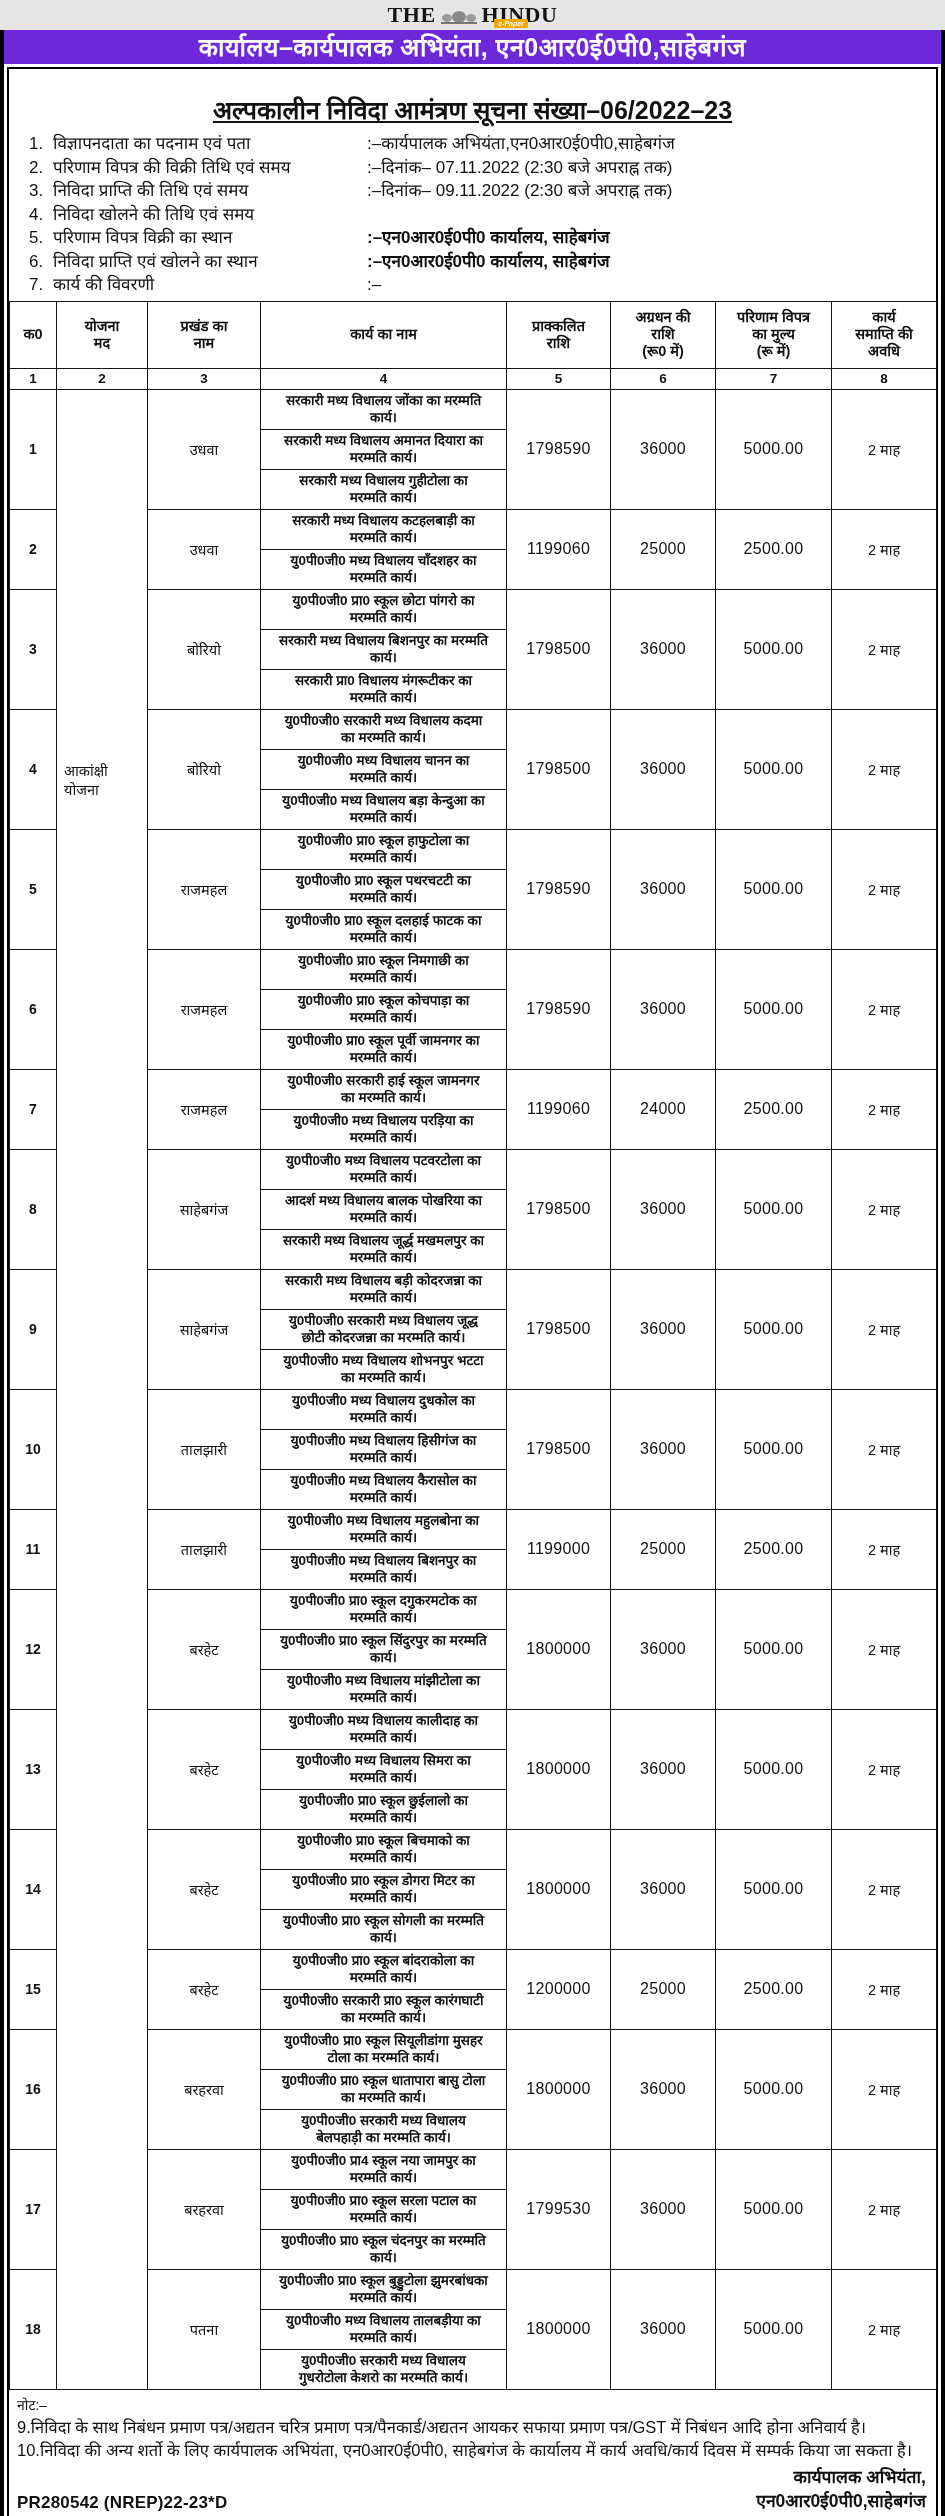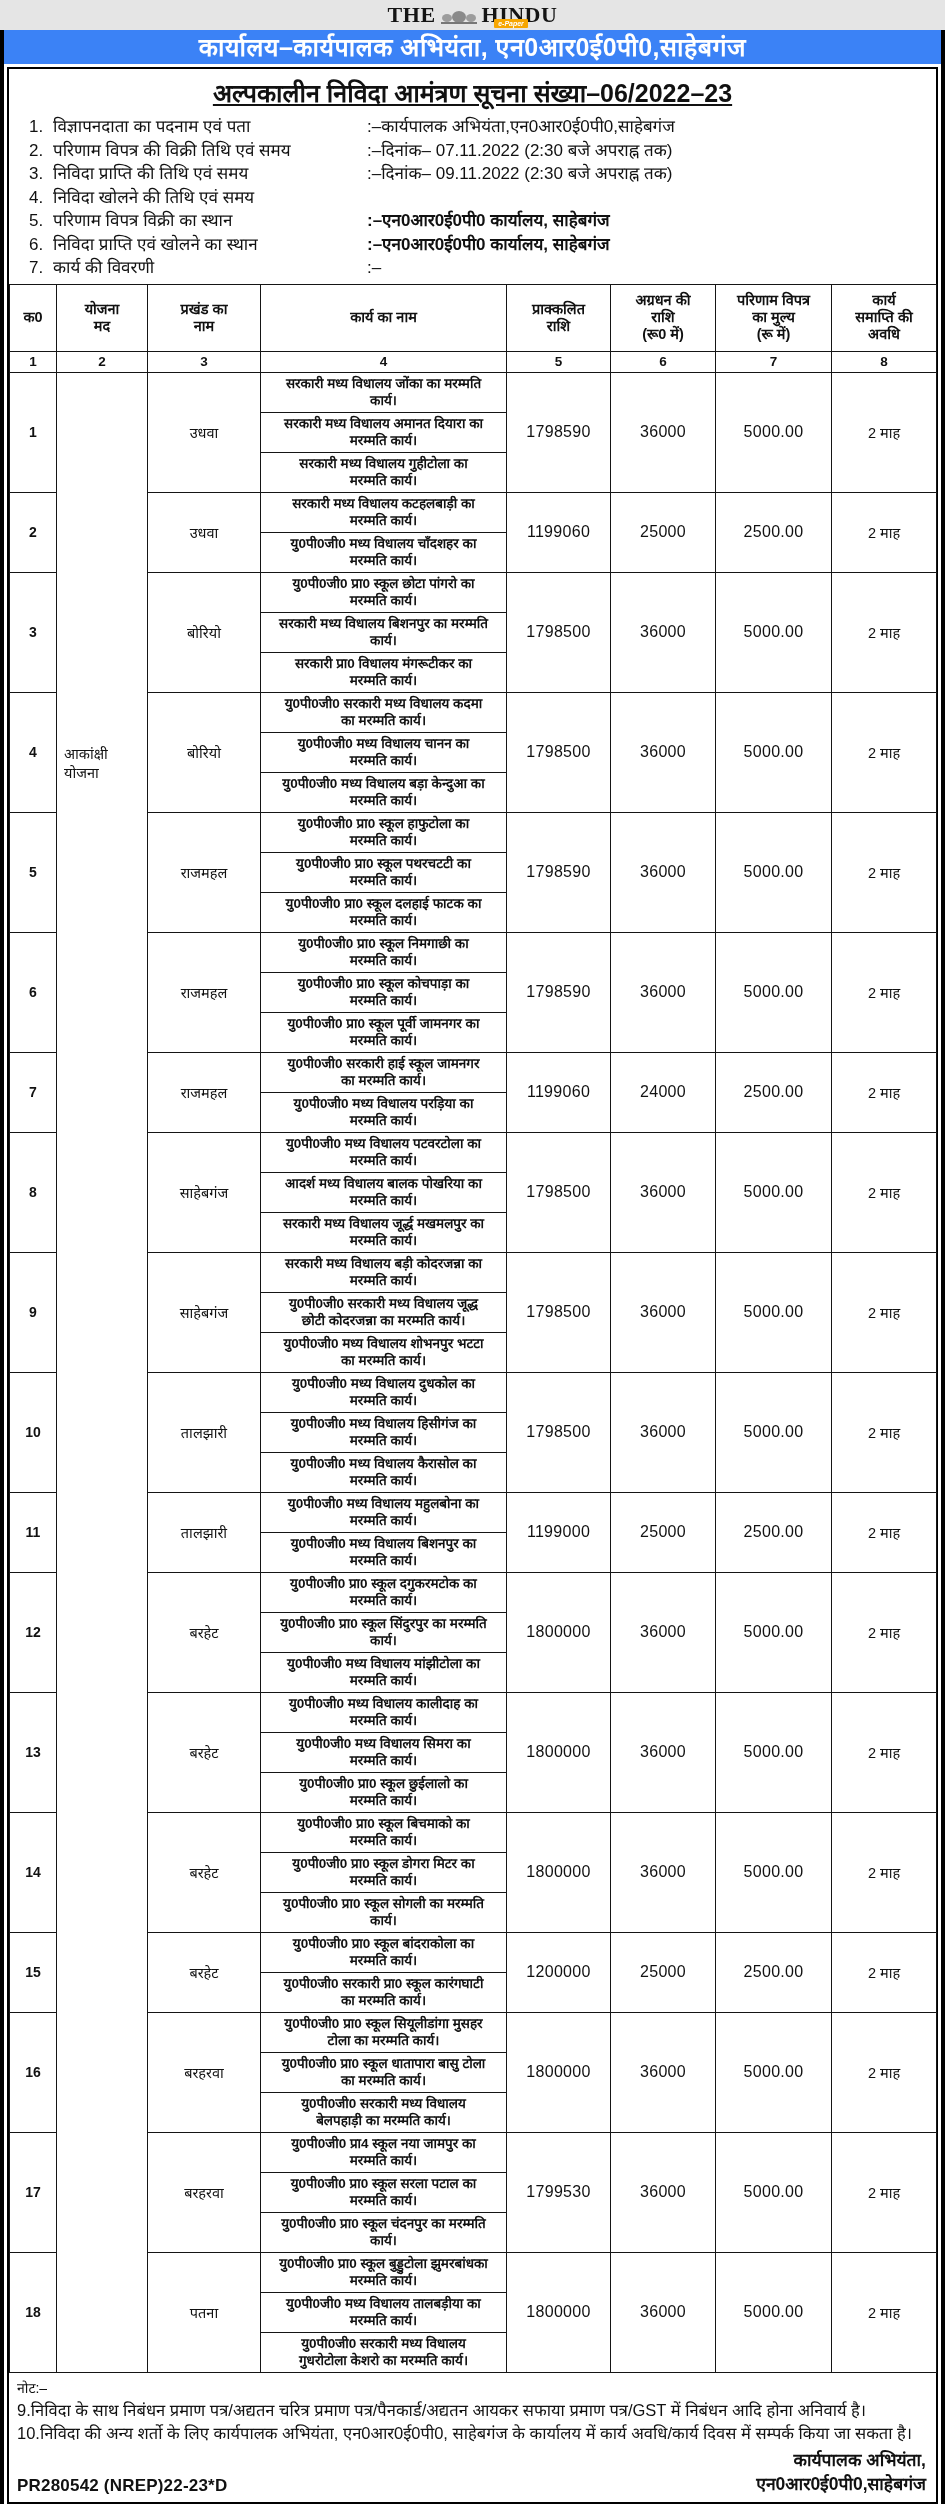--- a/index.html
+++ b/index.html
@@ -10,25 +10,25 @@
   }
   .masthead{position:relative;height:30px;background:#e5e5e5;}
   .brand{position:absolute;left:0;right:0;top:2px;text-align:center;
     font-family:"Liberation Serif","DejaVu Serif",serif;
     font-size:22px;font-weight:700;letter-spacing:.5px;color:#141414;}
   .brand .emblem{display:inline-block;vertical-align:-3px;margin:0 3px;}
   .epaper-badge{position:absolute;left:494px;top:19px;width:34px;height:9px;
     background:#f7a600;color:#fff;font-size:7px;font-weight:700;font-style:italic;
     line-height:9px;text-align:center;border-radius:1px;}
   .ad{border-left:4px solid #000;border-right:4px solid #000;background:#fff;}
-  .banner{height:34px;background:#3b82f6;color:#fff;text-align:center;
+  .banner{height:34px;background:#6d28d9;color:#fff;text-align:center;
     font-size:25px;font-weight:700;line-height:34px;letter-spacing:.5px;}
   .innerbox{margin:3px;border:2px solid #000;background:#fff;padding:0 0 2px 0;}
   .notice-title{text-align:center;font-size:25px;font-weight:700;
-    text-decoration:underline;margin:8px 6px 6px 6px;line-height:32px;}
+    text-decoration:underline;margin:25px 6px 6px 6px;line-height:32px;}
   .info-list{margin:0 8px 4px 20px;}
   .info-row{display:flex;font-size:17px;line-height:23.5px;}
   .info-row .no{width:24px;flex:none;}
   .info-row .label{width:314px;flex:none;}
   .info-row .value{flex:1;}
   .info-row .value.bold{font-weight:700;}
   table.works{border-collapse:collapse;table-layout:fixed;width:927px;margin:2px 0 0 0;}
   table.works td{border:1.7px solid #151515;overflow:hidden;}
   td.hdr{font-weight:700;font-size:14.5px;line-height:17px;text-align:center;
     vertical-align:middle;white-space:pre-line;height:64px;padding:1px 1px;}

